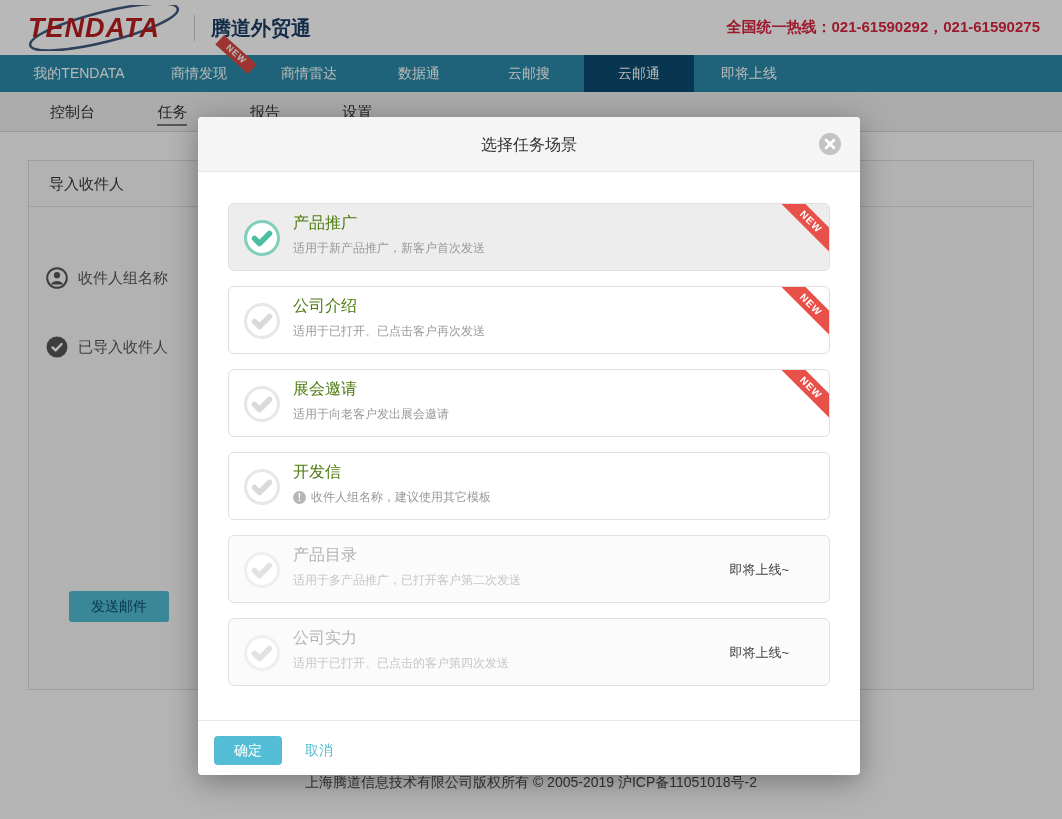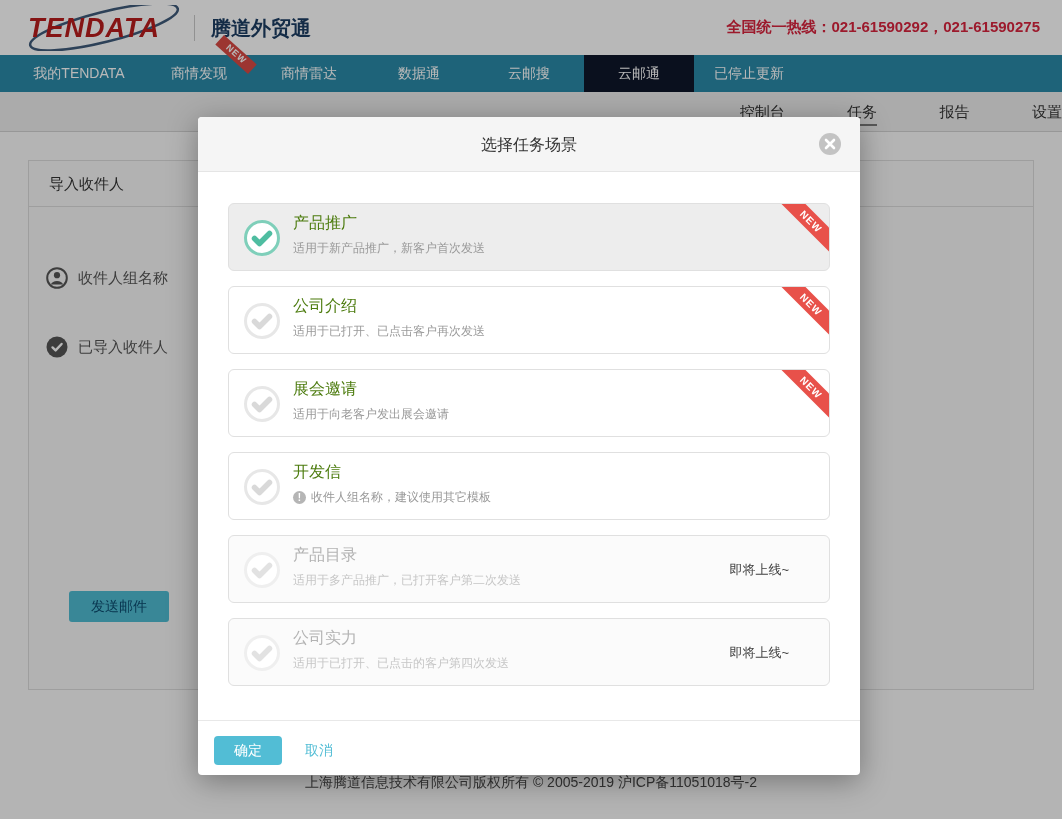--- a/index.html
+++ b/index.html
@@ -13,25 +13,25 @@
   .logo svg { position:absolute; left:-6px; top:-4px; }
   .logo-text { position:relative; font-style:italic; font-weight:bold; font-size:27px; letter-spacing:1px; color:#b91c1c; line-height:38px; }
   .logo-divider { width:1px; height:26px; background:#c9c9c9; margin:0 16px 0 10px; }
   .product-name { font-size:20px; font-weight:bold; color:#1d3e63; }
   .hotline { position:absolute; right:22px; top:18px; font-size:15px; font-weight:bold; color:#d9243e; }
 
   
   .mainnav { position:absolute; top:55px; left:0; right:0; height:37px; background:#2a8aa8; display:flex; padding-left:14px; }
   .nav-item { position:relative; width:110px; height:37px; line-height:37px; text-align:center; color:#fff; font-size:14px; cursor:pointer; }
   .nav-item.wide { width:130px; }
-  .nav-item.active { background:#0f172a; }
+  .nav-item.active { background:#0c4a6e; }
   .nav-ribbon { position:absolute; top:-7px; right:-4px; width:44px; line-height:13px; background:#d84a44; color:#fff; font-size:9px; font-weight:bold; text-align:center; letter-spacing:1px; transform:rotate(42deg); }
 
   
-  .subnav { position:absolute; top:92px; left:0; right:0; height:40px; background:#eeeeee; border-bottom:1px solid #d2d2d2;text-align:right; }
+  .subnav { position:absolute; top:92px; left:0; right:0; height:40px; background:#eeeeee; border-bottom:1px solid #d2d2d2; }
   .subnav-item { position:relative; display:inline-block; line-height:39px; font-size:15px; color:#333; margin-left:58px; cursor:pointer; }
   .subnav-item:first-child { margin-left:50px; }
   .subnav-item.active::after { content:""; position:absolute; left:0; right:0; bottom:5px; height:2px; background:#7a7a7a; }
 
   
   .content-panel { position:absolute; left:28px; top:160px; width:1006px; height:530px; border:1px solid #dcdcdc; background:#f7f7f7; }
   .panel-header { height:46px; line-height:46px; padding-left:20px; font-size:15px; color:#333; border-bottom:1px solid #dcdcdc; }
   .field-row { position:absolute; left:17px; display:flex; align-items:center; gap:10px; font-size:15px; color:#555; }
   .field-row.r1 { top:106px; }
   .field-row.r2 { top:175px; }
@@ -87,21 +87,21 @@
   <div class="mainnav">
     <div class="nav-item wide">我的TENDATA</div>
     <div class="nav-item">
       <span>商情发现</span>
       <span class="nav-ribbon">NEW</span>
     </div>
     <div class="nav-item">商情雷达</div>
     <div class="nav-item">数据通</div>
     <div class="nav-item">云邮搜</div>
     <div class="nav-item active">云邮通</div>
-    <div class="nav-item">已停止更新</div>
+    <div class="nav-item">即将上线</div>
   </div>
 
   <div class="subnav">
     <span class="subnav-item">控制台</span>
     <span class="subnav-item active">任务</span>
     <span class="subnav-item">报告</span>
     <span class="subnav-item">设置</span>
   </div>
 
   <div class="content-panel">

